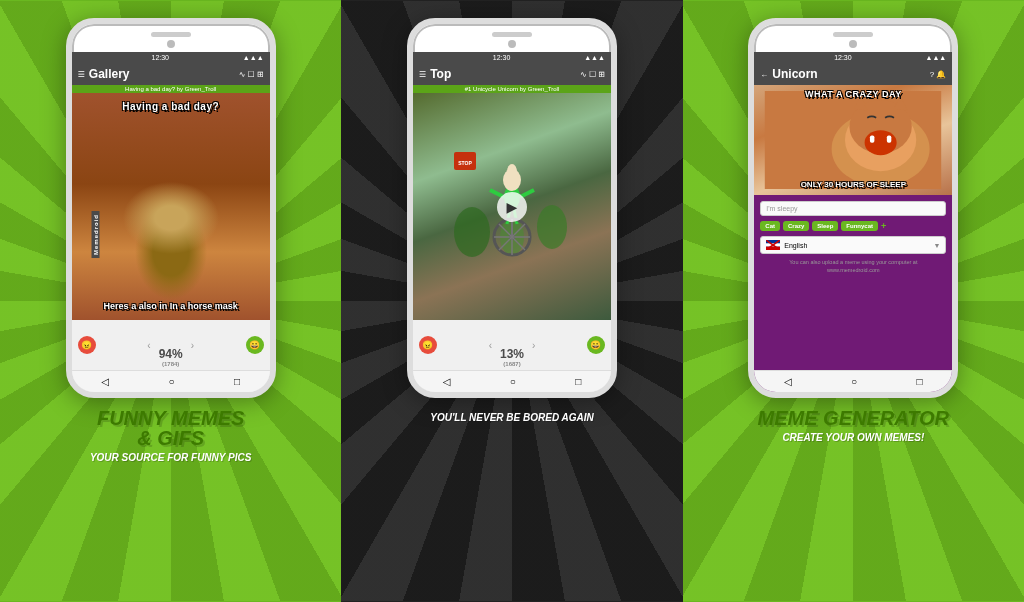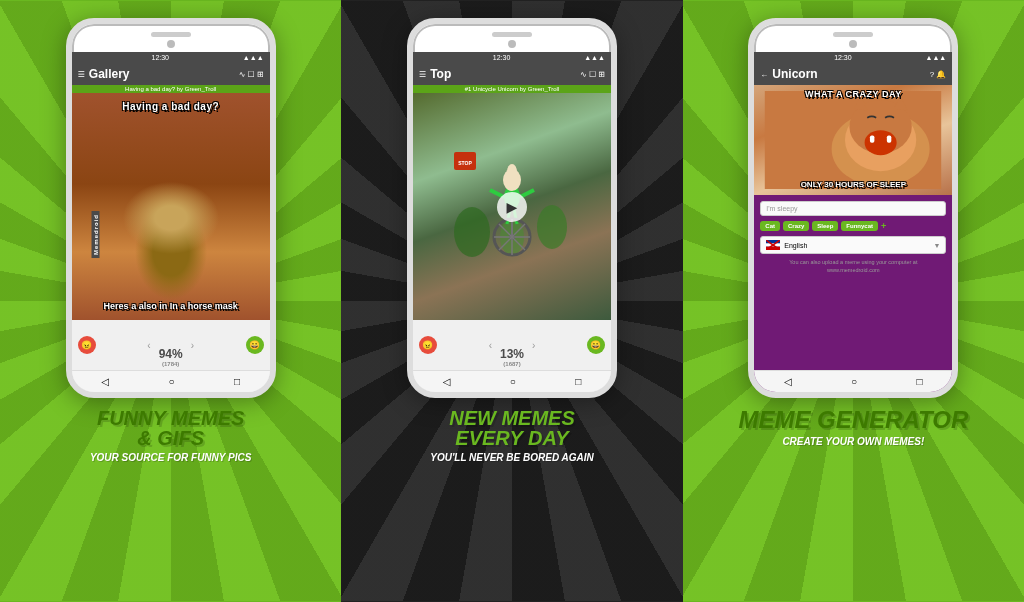--- a/index.html
+++ b/index.html
@@ -503,24 +503,20 @@
           <div class="vote-icon" style="background:#6ab820;font-size:9px;">😀</div>
         </div>
         <div class="phone-navbar">
           <span>◁</span>
           <span>○</span>
           <span>□</span>
         </div>
       </div>
     </div>
     <div class="caption-area">
-      <div class="caption-main" style="font-size:20px;color:#6ab820;">
-        <span style="white-space:pre-line;">NEW MEMES
-EVERY DAY</span>
-      </div>
       <div class="caption-sub" style="color:white;">YOU'LL NEVER BE BORED AGAIN</div>
     </div>
   </div>
 </div>
 
 <div class="panel panel-right">
   <div class="panel-content">
     <div class="phone">
       <div class="phone-speaker"></div>
       <div class="phone-camera"></div>
@@ -591,19 +587,19 @@
           </div>
           <div class="phone-navbar">
             <span>◁</span>
             <span>○</span>
             <span>□</span>
           </div>
         </div>
       </div>
     </div>
     <div class="caption-area">
-      <div class="caption-main" style="font-size:24px;">
+      <div class="caption-main" style="font-size:20px;">
         <span style="white-space:pre-line;">MEME GENERATOR</span>
       </div>
       <div class="caption-sub">CREATE YOUR OWN MEMES!</div>
     </div>
   </div>
 </div>
 
 </body></html>

